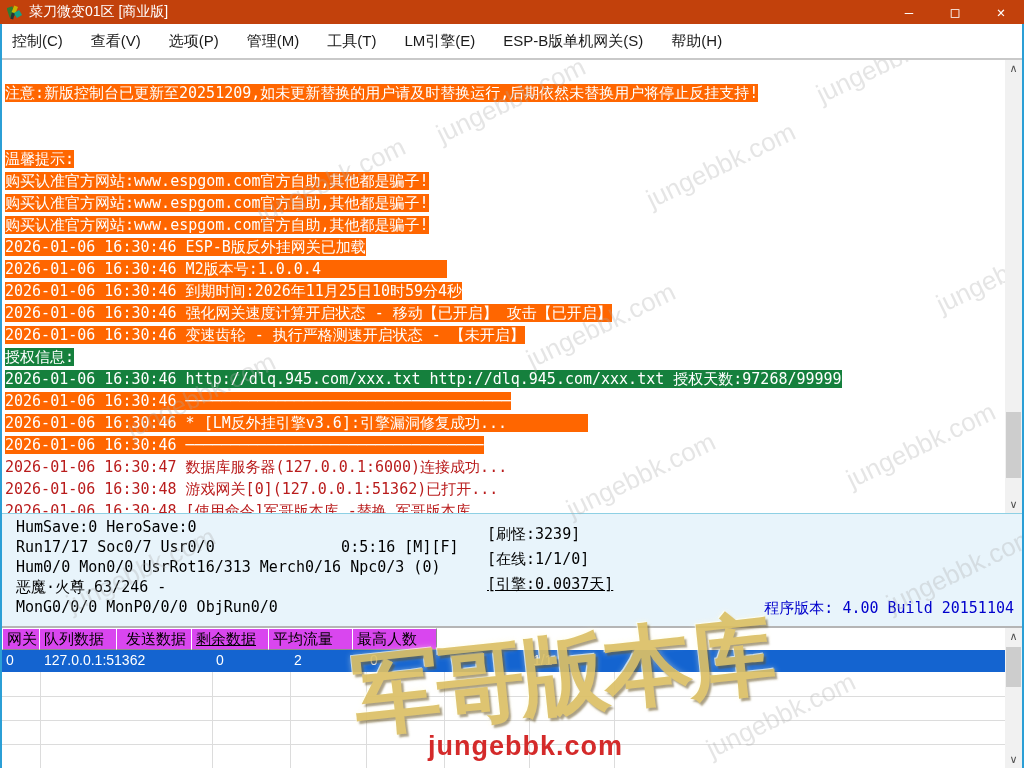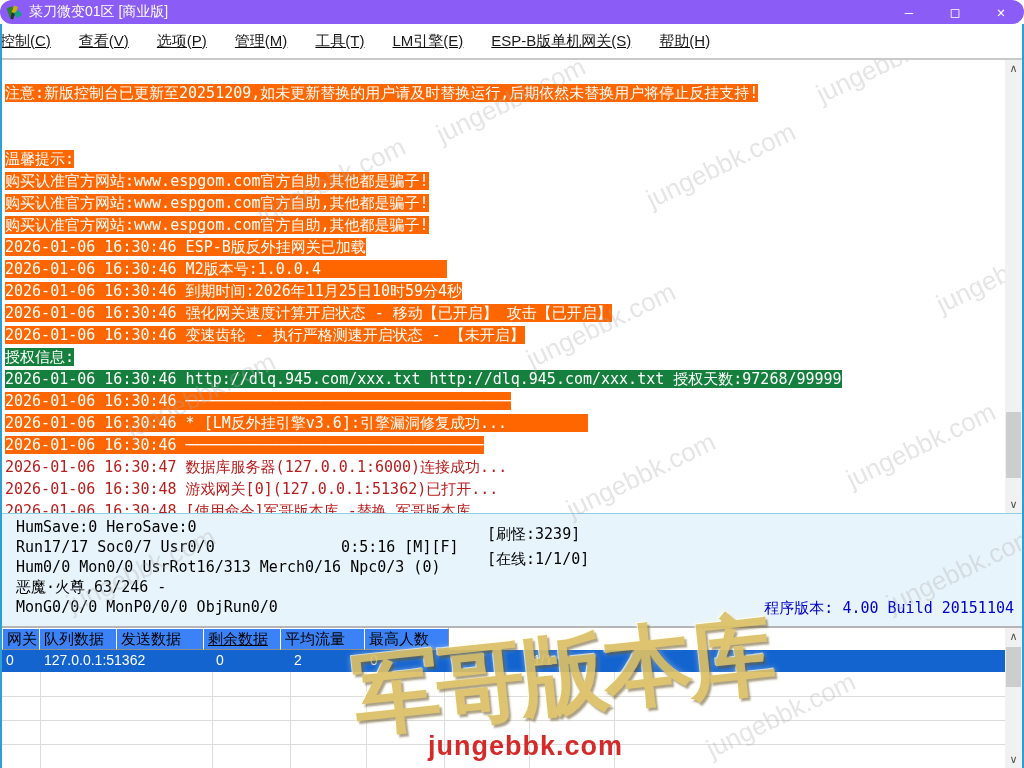--- a/index.html
+++ b/index.html
@@ -3,34 +3,34 @@
 <meta charset="utf-8">
 <style>
   html,body{margin:0;padding:0;}
   body{
     width:1024px;height:768px;position:relative;overflow:hidden;
     background:#ffffff;font-family:"Liberation Sans",sans-serif;
   }
   
   .titlebar{
     position:absolute;top:0;left:0;width:1024px;height:24px;
-    background:#8b5cf6;display:flex;align-items:center;z-index:30;border-radius:12px;
+    background:#c2410c;display:flex;align-items:center;z-index:30;
   }
   .app-icon{width:16px;height:16px;margin:0 6px 0 7px;flex:0 0 auto;}
   .title-text{color:#ffffff;font-size:14px;white-space:nowrap;}
   .win-controls{margin-left:auto;display:flex;height:24px;}
   .win-btn{width:46px;height:24px;display:flex;align-items:center;justify-content:center;
     color:#ffffff;font-size:14px;font-family:"DejaVu Sans Mono",monospace;cursor:default;}
   .edge-left,.edge-right{position:absolute;top:24px;bottom:0;width:2px;background:#2b9fd6;z-index:40;}
   .edge-left{left:0;} .edge-right{right:0;}
 
   .menubar{
     position:absolute;top:24px;left:0;width:1024px;height:36px;background:#ffffff;
     border-bottom:2px solid #c9c9c9;box-sizing:border-box;
-    display:flex;align-items:center;gap:28px;padding-left:0;z-index:25;text-decoration:underline;
+    display:flex;align-items:center;gap:28px;padding-left:12px;z-index:25;
   }
   .menu-item{font-size:15px;color:#1a1a1a;white-space:nowrap;cursor:default;}
 
   
   .log-panel{
     position:absolute;top:60px;left:2px;width:1003px;height:453px;background:#ffffff;
     overflow:hidden;z-index:5;
     font-family:"DejaVu Sans Mono","Liberation Mono",monospace;
     font-size:15px;line-height:22px;white-space:pre;padding-top:0;
   }
@@ -65,21 +65,21 @@
     font-family:"DejaVu Sans Mono",monospace;
   }
 
   
   .table-panel{
     position:absolute;top:626px;left:2px;width:1020px;height:142px;background:#ffffff;
     border-top:2px solid #b5b5b5;box-sizing:border-box;z-index:5;overflow:hidden;
   }
   .thead{display:flex;height:22px;}
   .th{
-    box-sizing:border-box;height:22px;background:#3b82f6;
+    box-sizing:border-box;height:22px;background:#d946ef;
     border:1px solid #8e8e8e;border-left-color:#ffffff;border-top-color:#ffffff;
     margin-right:-1px;font-size:15px;color:#000;padding:1px 0 0 4px;white-space:nowrap;
     overflow:hidden;cursor:default;
   }
   .trow{display:flex;height:22px;background:#1464d0;color:#ffffff;}
   .td{box-sizing:border-box;height:22px;font-size:14px;padding:2px 0 0 4px;white-space:nowrap;overflow:hidden;}
   .gridline-h{position:absolute;left:0;width:1003px;height:1px;background:#dcdcdc;}
   .gridline-v{position:absolute;top:44px;bottom:0;width:1px;background:#dcdcdc;}
 
   
@@ -134,29 +134,29 @@
 <div class="log-panel" id="logpanel"><div class="log-line"></div><div class="log-line"><span class="hl-orange">注意:新版控制台已更新至20251209,如未更新替换的用户请及时替换运行,后期依然未替换用户将停止反挂支持!</span></div><div class="log-line"></div><div class="log-line"></div><div class="log-line"><span class="hl-orange">温馨提示:</span></div><div class="log-line"><span class="hl-orange">购买认准官方网站:www.espgom.com官方自助,其他都是骗子!</span></div><div class="log-line"><span class="hl-orange">购买认准官方网站:www.espgom.com官方自助,其他都是骗子!</span></div><div class="log-line"><span class="hl-orange">购买认准官方网站:www.espgom.com官方自助,其他都是骗子!</span></div><div class="log-line"><span class="hl-orange">2026-01-06 16:30:46 ESP-B版反外挂网关已加载</span></div><div class="log-line"><span class="hl-orange">2026-01-06 16:30:46 M2版本号:1.0.0.4              </span></div><div class="log-line"><span class="hl-orange">2026-01-06 16:30:46 到期时间:2026年11月25日10时59分4秒</span></div><div class="log-line"><span class="hl-orange">2026-01-06 16:30:46 强化网关速度计算开启状态 - 移动【已开启】 攻击【已开启】</span></div><div class="log-line"><span class="hl-orange">2026-01-06 16:30:46 变速齿轮 - 执行严格测速开启状态 - 【未开启】</span></div><div class="log-line"><span class="hl-magenta">授权信息:</span></div><div class="log-line"><span class="hl-magenta">2026-01-06 16:30:46 http://dlq.945.com/xxx.txt http://dlq.945.com/xxx.txt 授权天数:97268/99999</span></div><div class="log-line"><span class="hl-orange">2026-01-06 16:30:46 ────────────────────────────────────</span></div><div class="log-line"><span class="hl-orange">2026-01-06 16:30:46 * [LM反外挂引擎v3.6]:引擎漏洞修复成功...         </span></div><div class="log-line"><span class="hl-orange">2026-01-06 16:30:46 ─────────────────────────────────</span></div><div class="log-line"><span class="plain">2026-01-06 16:30:47 数据库服务器(127.0.0.1:6000)连接成功...</span></div><div class="log-line"><span class="plain">2026-01-06 16:30:48 游戏网关[0](127.0.0.1:51362)已打开...</span></div><div class="log-line"><span class="plain">2026-01-06 16:30:48 [使用命令]军哥版本库 -替换 军哥版本库 .....</span></div></div>
 
 <div class="vscroll sb-log">
   <div class="arrow" style="top:0">∧</div>
   <div class="thumb"></div>
   <div class="arrow" style="bottom:0">∨</div>
 </div>
 
 <div class="status-panel">
   <div class="status-left" id="statusleft"><div>HumSave:0 HeroSave:0</div><div>Run17/17 Soc0/7 Usr0/0              0:5:16 [M][F]</div><div>Hum0/0 Mon0/0 UsrRot16/313 Merch0/16 Npc0/3 (0)</div><div>恶魔·火尊,63/246 -</div><div>MonG0/0/0 MonP0/0/0 ObjRun0/0</div></div>
-  <div class="status-right" id="statusright"><div>[刷怪:3239]</div><div>[在线:1/1/0]</div></div>
+  <div class="status-right" id="statusright"><div>[刷怪:3239]</div><div>[在线:1/1/0]</div><div class="underline">[引擎:0.0037天]</div></div>
   <div class="version">程序版本: 4.00 Build 20151104</div>
 </div>
 
 <div class="table-panel" id="tablepanel">
   <div class="thead" id="thead">
       <div class="th" style="width: 38px;">网关</div>
       <div class="th" style="width: 78px;">队列数据</div>
-      <div class="th" style="width: 88px;">发送数据</div>
+      <div class="th" style="width: 76px; text-align: center;">发送数据</div>
       <div class="th" style="width: 78px; text-decoration: underline;">剩余数据</div>
       <div class="th" style="width: 85px;">平均流量</div>
       <div class="th" style="width: 85px;">最高人数</div>
     </div>
   <div id="tbody">
       <div class="trow">
         <div class="td" style="width: 38px;">0</div>
         <div class="td" style="width: 172px;">127.0.0.1:51362</div>
         <div class="td" style="width: 78px;">0</div>
         <div class="td" style="width: 76px;">2</div>

